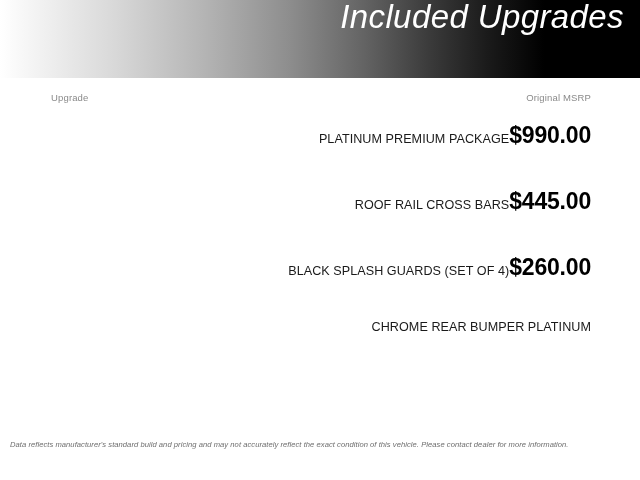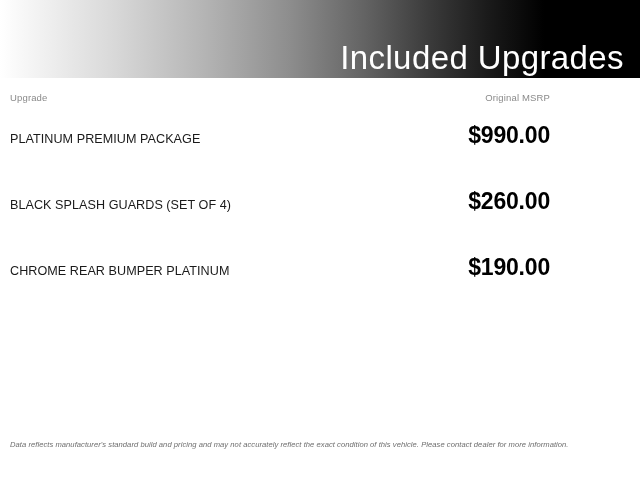--- a/index.html
+++ b/index.html
@@ -33,41 +33,43 @@
                 #f2f2f2 6%,
                 #d8d8d8 18%,
                 #b4b4b4 32%,
                 #8e8e8e 45%,
                 #636363 57%,
                 #3b3b3b 67%,
                 #1b1b1b 76%,
                 #000000 85%,
                 #000000 100%);
     display: flex;
-    align-items: flex-end;
+    align-items: flex-start;
     justify-content: flex-end;
     box-sizing: border-box;
     padding: 0 16px 0 0;
+    font-style: italic;
   }
   .banner-title {
     color: #ffffff;
     font-size: 33px;
     font-weight: 300;
     letter-spacing: 0.4px;
     line-height: 1;
     padding-bottom: 4px;
     white-space: nowrap;
   }
 
   
   .table {
     position: relative;
     width: 564px;
     box-sizing: border-box;
     padding: 0 14px 0 10px;
+    margin-left: 41px;
   }
 
   .col-head {
     display: flex;
     align-items: baseline;
     justify-content: space-between;
     height: 36px;
     padding-top: 14px;
     box-sizing: border-box;
   }
@@ -80,21 +82,21 @@
   .col-head .label.right {
     text-align: left;
   }
 
   .rows {
     margin-top: 8px;
   }
   .row {
     display: flex;
     align-items: baseline;
-    justify-content: space-between;
+    justify-content: flex-end;
     height: 66px;
     box-sizing: border-box;
   }
   .row .item-name {
     font-size: 12.6px;
     color: #1a1a1a;
     font-weight: 400;
     letter-spacing: 0.05px;
     white-space: nowrap;
   }
@@ -137,29 +139,32 @@
     </div>
 
     <div class="rows">
 
       <div class="row">
         <div class="item-name">PLATINUM PREMIUM PACKAGE</div>
         <div class="item-price">$990.00</div>
       </div>
 
 
+      <div class="row">
+        <div class="item-name">ROOF RAIL CROSS BARS</div>
+        <div class="item-price">$445.00</div>
+      </div>
 
       <div class="row">
         <div class="item-name">BLACK SPLASH GUARDS (SET OF 4)</div>
         <div class="item-price">$260.00</div>
       </div>
 
       <div class="row">
         <div class="item-name">CHROME REAR BUMPER PLATINUM</div>
-        <div class="item-price">$190.00</div>
       </div>
 
     </div>
   </div>
 
   <div class="disclaimer">Data reflects manufacturer's standard build and pricing and may not accurately reflect the exact condition of this vehicle. Please contact dealer for more information.</div>
 
 </div>
 
 </body></html>

